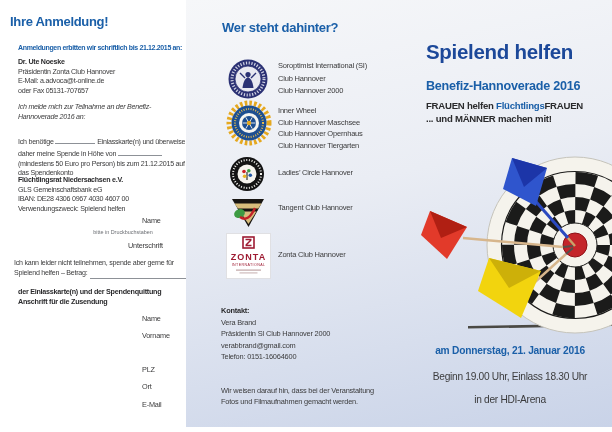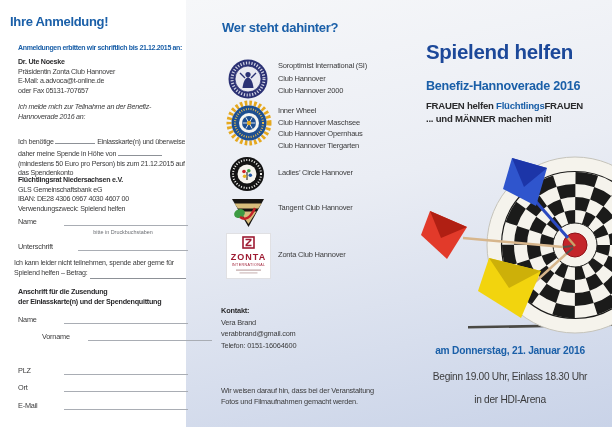--- a/index.html
+++ b/index.html
@@ -9,21 +9,21 @@
   .panel{position:absolute;left:186px;top:0;width:426px;height:427px;
          background:linear-gradient(168deg,#f6f7f9 0%,#eaedf4 42%,#c9d3e8 100%);}
   .blue{color:#1a5fa8;}
   .titleblue{color:#1c4899;}
   .bold{font-weight:bold;}
   .dark{color:#2b2b2d;}
   .body-sm{font-size:7.1px;letter-spacing:-0.25px;line-height:9.5px;}
   .lh97{line-height:9.8px;}
   .blank{display:inline-block;border-bottom:0.9px solid #8d9197;height:7px;vertical-align:baseline;}
   .frow{position:absolute;left:18px;width:170px;display:flex;align-items:flex-end;
-        font-size:7.3px;letter-spacing:-0.2px;}
+        font-size:7.3px;letter-spacing:-0.2px;flex-direction:column;}
   .frow .lbl{width:46px;}
   .frow .ln{flex:1;border-bottom:1px solid #a9adb4;height:9px;}
   .clublines{font-size:7.5px;letter-spacing:-0.2px;color:#3b3b3c;}
   .center204{left:408px;width:204px;text-align:center;}
   svg{display:block;}
 </style>
 </head>
 <body>
 
 <div class="abs" style="left:0;top:0;width:612px;height:432px;">
@@ -71,29 +71,29 @@
 
   <div class="abs body-sm" style="left:14px;top:258px;width:172px;line-height:10.4px;">
     <div>Ich kann leider nicht teilnehmen, spende aber gerne für</div>
     <div style="display:flex;align-items:flex-end;">
       <span style="white-space:nowrap;">Spielend helfen – Betrag:</span>
       <span class="blank" style="flex:1;margin-left:3px;"></span>
     </div>
   </div>
 
   <div class="abs bold dark" style="left:18px;top:287px;width:176px;font-size:7.2px;letter-spacing:-0.25px;line-height:10px;">
+    <div>der Einlasskarte(n) und der Spendenquittung</div>
     <div>Anschrift für die Zusendung</div>
-    <div>der Einlasskarte(n) und der Spendenquittung</div>
   </div>
 
   <div class="frow" style="top:314px;">
     <span class="lbl">Name</span>
     <span class="ln"></span>
   </div>
-  <div class="frow" style="top:331px;margin-left:24px;">
+  <div class="frow" style="top:331px;">
     <span class="lbl">Vorname</span>
     <span class="ln"></span>
   </div>
   <div class="frow" style="top:365px;">
     <span class="lbl">PLZ</span>
     <span class="ln"></span>
   </div>
   <div class="frow" style="top:382px;">
     <span class="lbl">Ort</span>
     <span class="ln"></span>
@@ -180,20 +180,21 @@
       <rect x="13.5" y="39.3" width="18" height="1.2" fill="#cfbcbc"></rect>
     </svg>
   </div>
   <div class="abs clublines" style="left:278px;top:250px;">
     <div>Zonta Club Hannover</div>
   </div>
 
   <div class="abs" style="left:221px;top:305px;font-size:7.4px;letter-spacing:-0.2px;line-height:11.6px;">
     <div class="bold dark">Kontakt:</div>
     <div>Vera Brand</div>
+    <div>Präsidentin SI Club Hannover 2000</div>
     <div>verabbrand@gmail.com</div>
     <div>Telefon: 0151-16064600</div>
   </div>
 
   <div class="abs" style="left:221px;top:385px;font-size:7.4px;letter-spacing:-0.2px;line-height:11.4px;">
     <div>Wir weisen darauf hin, dass bei der Veranstaltung</div>
     <div>Fotos und Filmaufnahmen gemacht werden.</div>
   </div>
 
   <div class="abs bold titleblue" style="left:426px;top:40px;font-size:20.5px;letter-spacing:-0.3px;">Spielend helfen</div>

